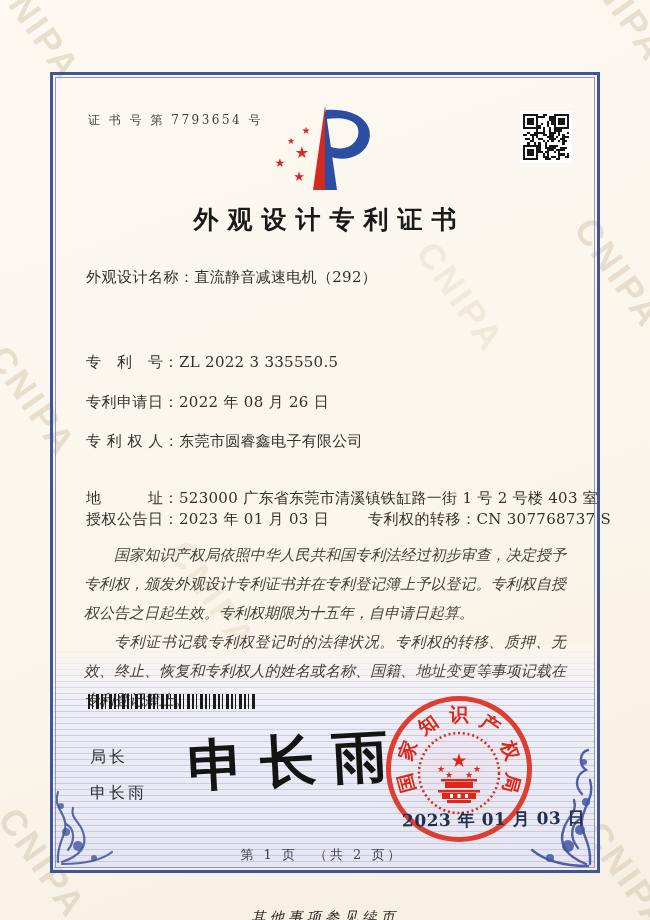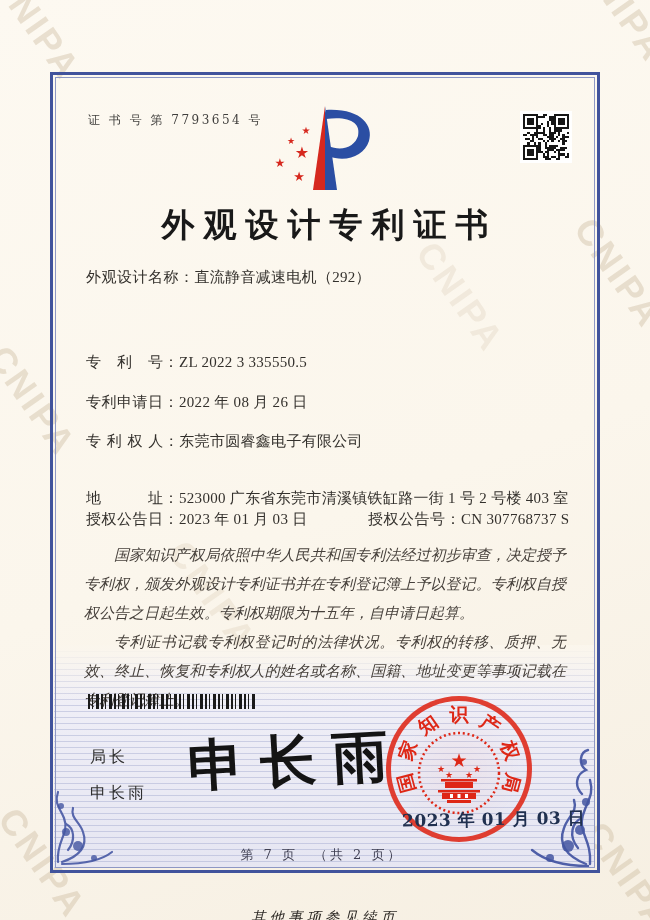--- a/index.html
+++ b/index.html
@@ -29,25 +29,25 @@
   .cert-no{position:absolute;left:88px;top:112px;font-size:12px;letter-spacing:2.5px;color:#403f3d;z-index:3;}
   .logo{position:absolute;left:262px;top:100px;z-index:3;}
   .qr{
     position:absolute;left:520px;top:111px;width:52px;height:52px;background:#fff;
     padding:3px;box-sizing:border-box;display:grid;z-index:3;
     grid-template-columns:repeat(21,1fr);grid-template-rows:repeat(21,1fr);
   }
   .qm{background:transparent;} .qm.on{background:#161616;}
   .title{
     position:absolute;left:0;right:0;top:203px;text-align:center;z-index:3;
-    font-weight:700;font-size:33px;letter-spacing:9px;text-indent:9px;color:#191919;
+    font-weight:700;font-size:25px;letter-spacing:9px;text-indent:9px;color:#191919;
   }
   .field{position:absolute;left:86px;font-size:15px;color:#33302c;z-index:3;white-space:nowrap;}
   .field .lab{letter-spacing:.5px;}
-  .field .val{letter-spacing:.3px;font-family:Liberation Serif, serif;}
+  .field .val{letter-spacing:.3px;}
   .grant2{position:absolute;left:282px;top:0;}
   .paras{
     position:absolute;left:84px;top:541px;width:482px;z-index:3;
     font-size:15px;line-height:29px;text-align:justify;color:#46403b;font-style:italic;
   }
   .paras p{margin:0;text-indent:2em;}
   .barcode{
     position:absolute;left:88px;top:694px;width:168px;height:15px;z-index:3;
     background:repeating-linear-gradient(90deg,
       #1a1a1a 0 2px,transparent 2px 4px,
@@ -604,21 +604,21 @@
   </div>
   <div class="field" style="top:432px">
     <span class="lab">专 利 权 人：</span><span class="val">东莞市圆睿鑫电子有限公司</span>
   </div>
   <div class="field" style="top:489px">
     <span class="lab">地　　　址：</span><span class="val">523000 广东省东莞市清溪镇铁缸路一街 1 号 2 号楼 403 室</span>
   </div>
   <div class="field" style="top:510px">
     <span class="lab">授权公告日：</span><span class="val">2023 年 01 月 03 日</span>
     <span class="grant2">
-      <span class="lab">授权公告号：</span><span class="val">CN 307768737 S</span>
+      <span class="lab">专利权的转移：</span><span class="val">CN 307768737 S</span>
     </span>
   </div>
 
   <div class="paras">
     <p>国家知识产权局依照中华人民共和国专利法经过初步审查，决定授予专利权，颁发外观设计专利证书并在专利登记簿上予以登记。专利权自授权公告之日起生效。专利权期限为十五年，自申请日起算。</p>
     <p>专利证书记载专利权登记时的法律状况。专利权的转移、质押、无效、终止、恢复和专利权人的姓名或名称、国籍、地址变更等事项记载在专利登记簿上。</p>
   </div>
 
   <div class="barcode"></div>
 
@@ -652,16 +652,16 @@
       </g>
       <g fill="#fff">
         <rect x="36" y="67" width="3" height="4"></rect>
           <rect x="43.5" y="67" width="3" height="4"></rect>
           <rect x="51" y="67" width="3" height="4"></rect>
       </g>
     </svg>
   </div>
   <div class="seal-date">2023 年 01 月 03 日</div>
 
-  <div class="page-ind">第 7 页　（共 2 页）</div>
+  <div class="page-ind">第 1 页　（共 2 页）</div>
   <div class="cont-note">其他事项参见续页</div>
 
 </div>
 
 </body></html>

